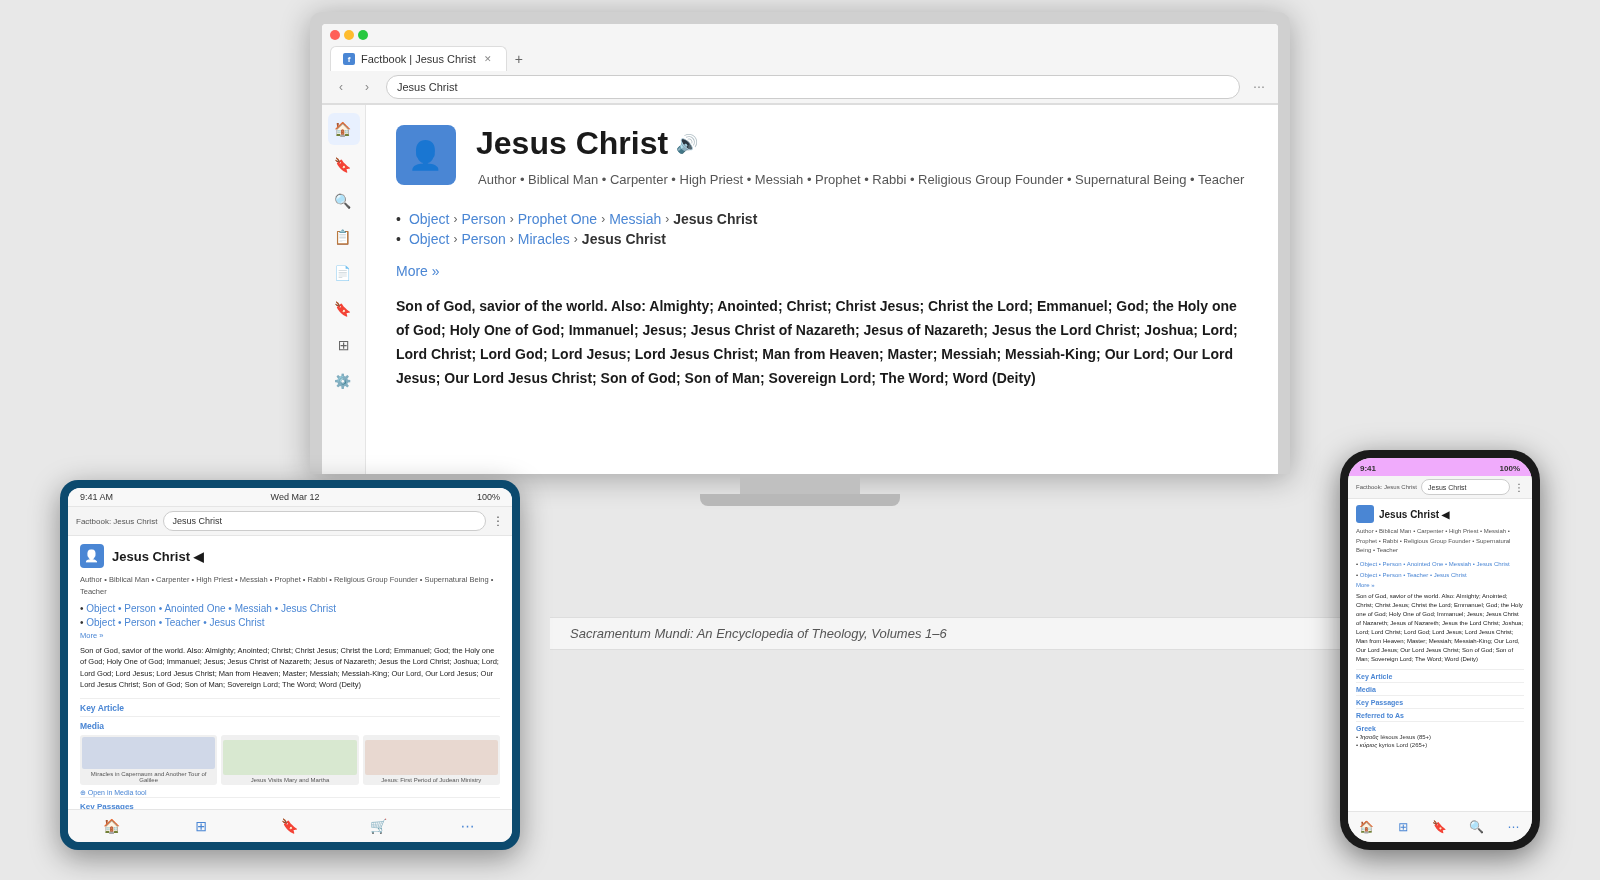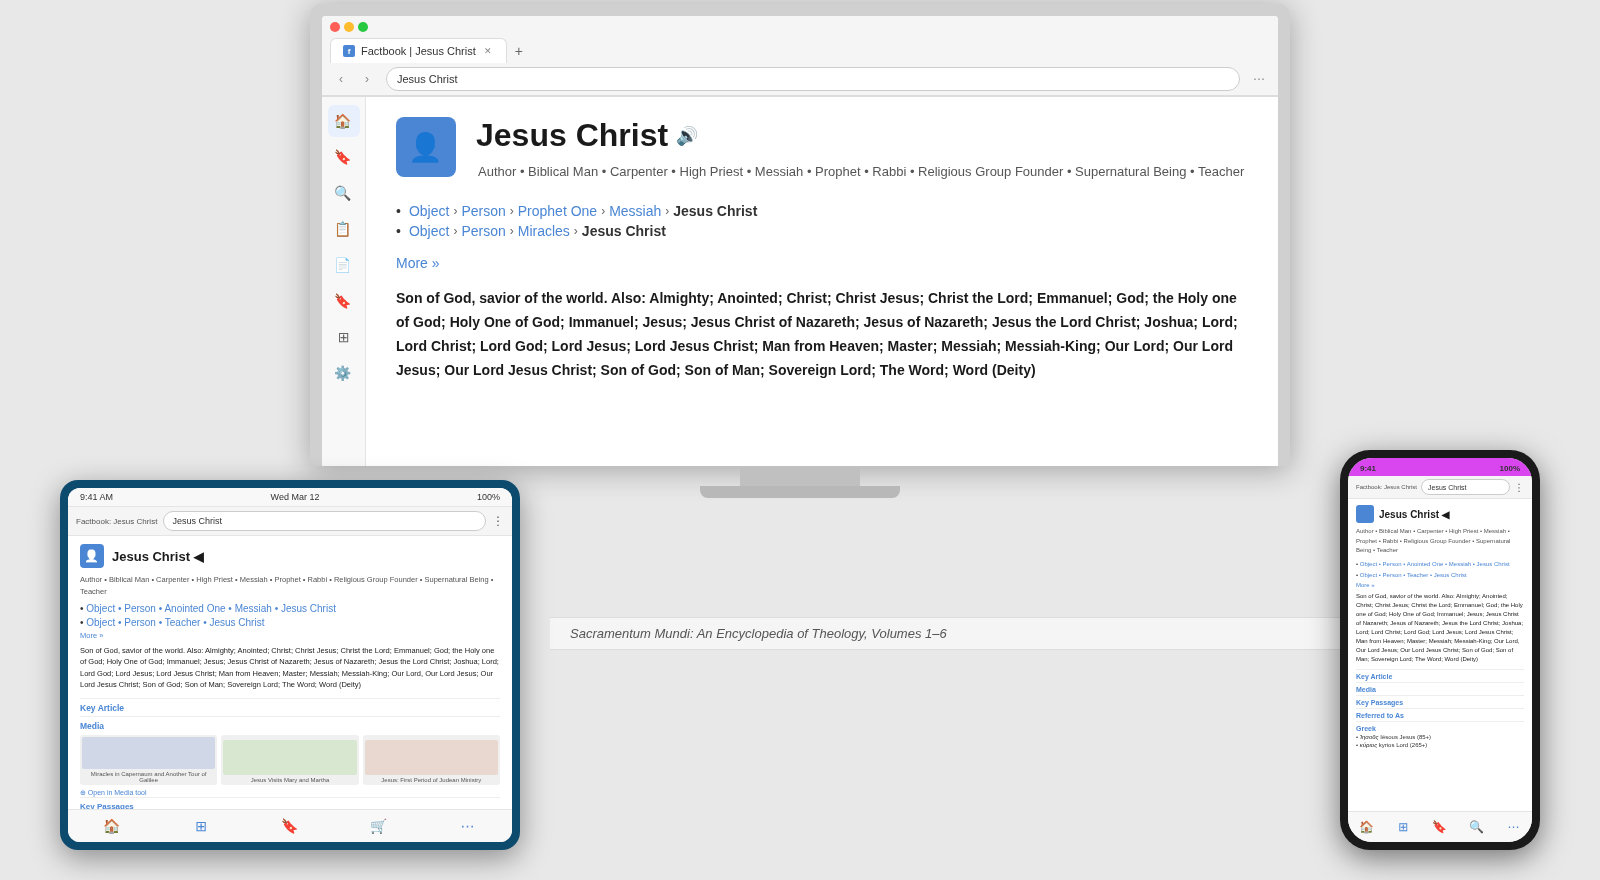--- a/index.html
+++ b/index.html
@@ -11,21 +11,21 @@
       overflow: hidden;
       display: flex;
       align-items: center;
       justify-content: center;
       position: relative;
     }
 
     
     .monitor {
       position: absolute;
-      top: 4px;
+      top: 12px;
       left: 50%;
       transform: translateX(-50%);
       width: 980px;
       display: flex;
       flex-direction: column;
       align-items: center;
     }
 
     .monitor-body {
       width: 980px;
@@ -551,21 +551,21 @@
       width: 100%;
       height: 100%;
       background: #fff;
       border-radius: 24px;
       overflow: hidden;
       display: flex;
       flex-direction: column;
     }
 
     .phone-status-bar {
-      background: #d946ef;
+      background: #f0abfc;
       padding: 6px 12px 3px 12px;
       display: flex;
       justify-content: space-between;
       align-items: flex-start;
       font-size: 8px;
       color: #333;
       font-weight: 600;
     }
 
     .phone-browser-bar {

